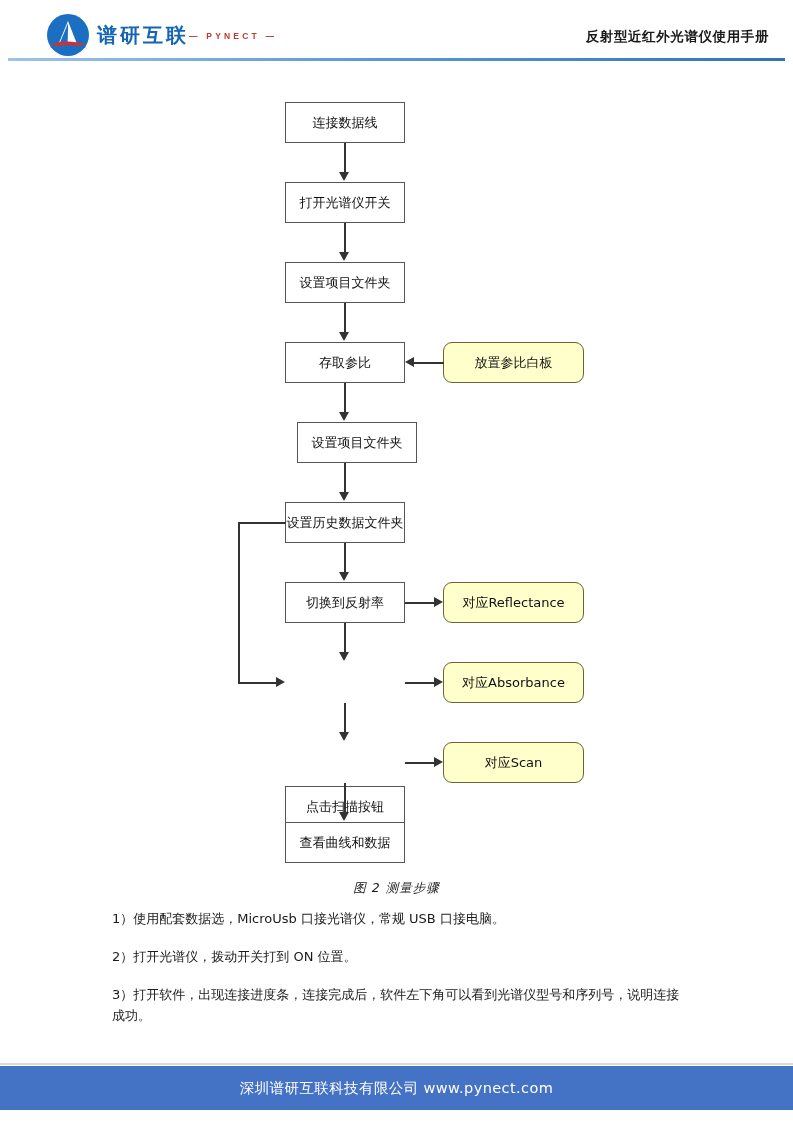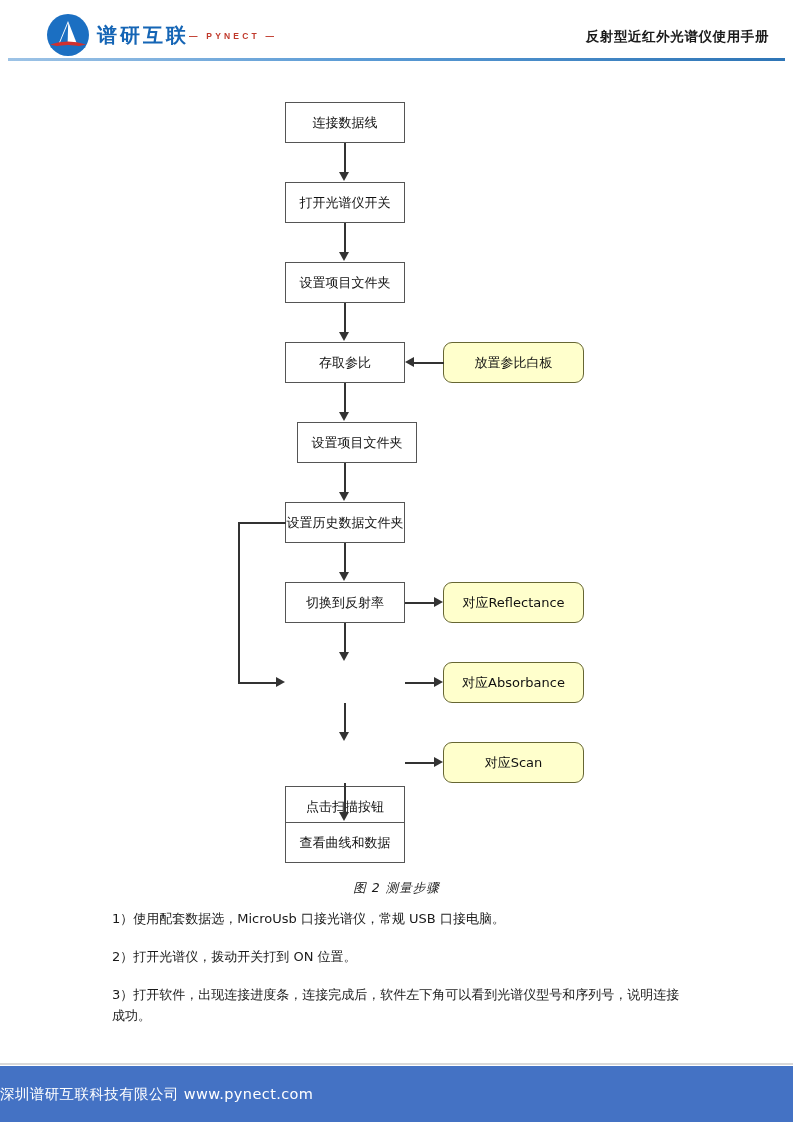--- a/index.html
+++ b/index.html
@@ -100,23 +100,23 @@
   
   #body-text {
     position: absolute; left: 112px; top: 908px; width: 570px;
     font-family: "DejaVu Sans", sans-serif;
     font-size: 13px; color: #1a1a1a;
   }
   .para { margin: 0 0 17px 0; line-height: 1.62; text-align: left; }
 
   
   #page-footer {
-    position: absolute; left: 0; top: 1066px; width: 793px; height: 56px;
+    position: absolute; left: 0; top: 1066px; width: 793px; height: 44px;
     background: #4472c4;
-    display: flex; align-items: center; justify-content: flex-start;
+    display: flex; align-items: center; justify-content: center;
   }
   #footer-text {
     color: #ffffff; font-size: 14.5px;
     font-family: "DejaVu Sans", sans-serif;
     letter-spacing: 0.4px;
   }
   #footer-rule {
     position: absolute; left: 0; top: 1063px; width: 793px; height: 1.5px;
     background: #d9d9d9;
   }

